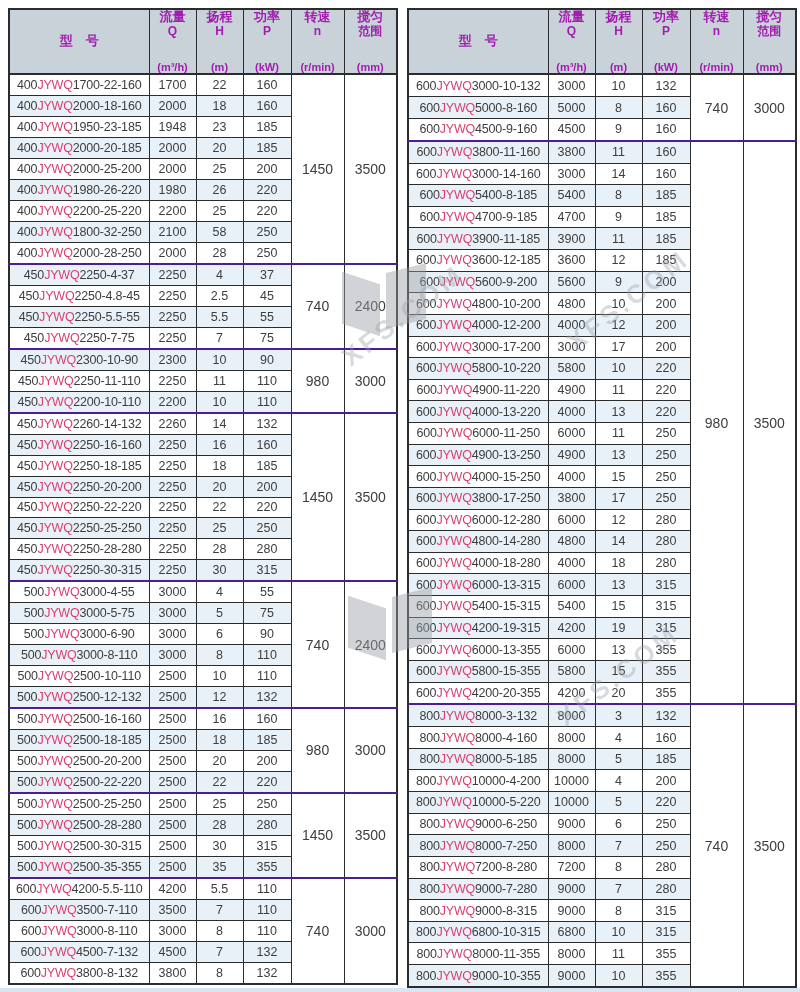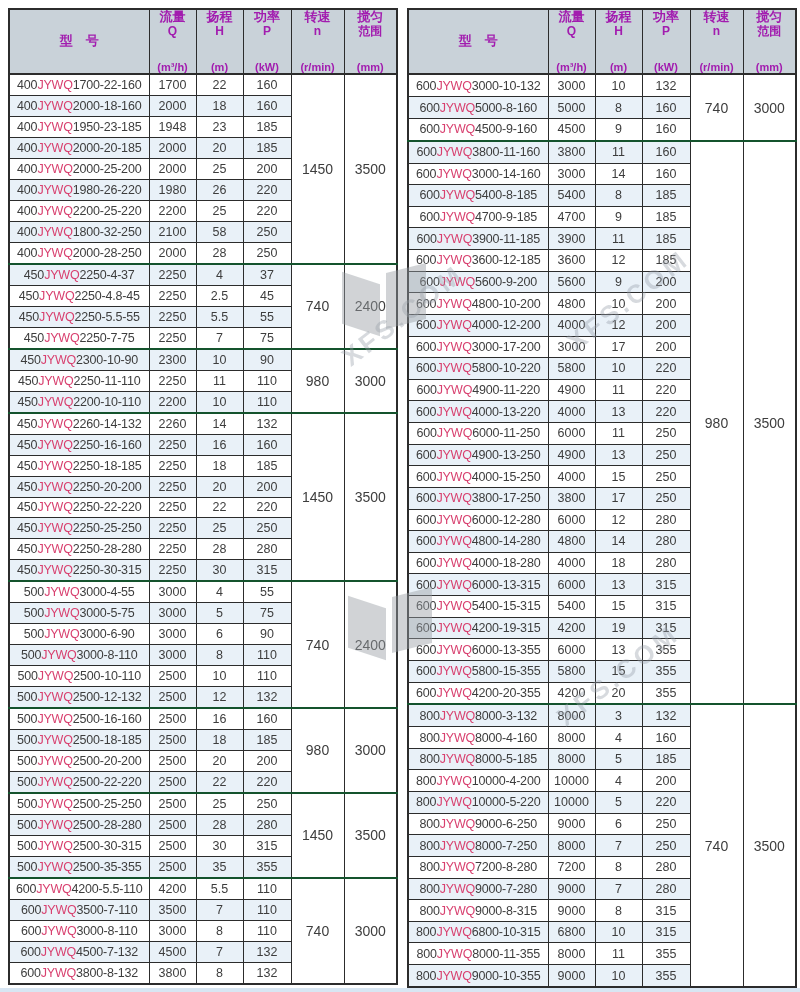--- a/index.html
+++ b/index.html
@@ -12,21 +12,21 @@
   table.t1{height:980px;}
   th,td{border:1px solid #2c2c2c;text-align:center;vertical-align:middle;
         padding:0 1px;overflow:hidden;white-space:nowrap;}
   thead th{height:54px;background:#c9d2d9;color:#a21caf;font-weight:bold;
            font-size:13px;line-height:1.15;}
   thead th .sub{font-size:11px;font-weight:bold;margin-top:22px;}
   thead th .sym{font-size:12px;}
   tbody td{font-size:12.5px;color:#3d3d3d;}
   tbody tr:nth-child(even) td{background:#e9f1f8;}
   tbody tr:nth-child(odd) td{background:#ffffff;}
-  tbody tr.group-start td{border-top:2px solid #14532d;}
+  tbody tr.group-start td{border-top:2px solid #4c1d95;}
   thead th{border-bottom:2px solid #2c2c2c;}
   td.model{font-size:12.5px;letter-spacing:-0.2px;}
   td.model .series{color:#d8406f;}
   td.span-cell{background:#ffffff !important;font-size:14px;}
   
   .wm{position:absolute;pointer-events:none;color:rgba(150,158,168,0.38);
       font-weight:bold;z-index:5;}
   .wm-text{font-size:26px;letter-spacing:4px;transform:rotate(-38deg);}
   .wm1{left:555px;top:285px;}
   .wm2{left:545px;top:660px;}

